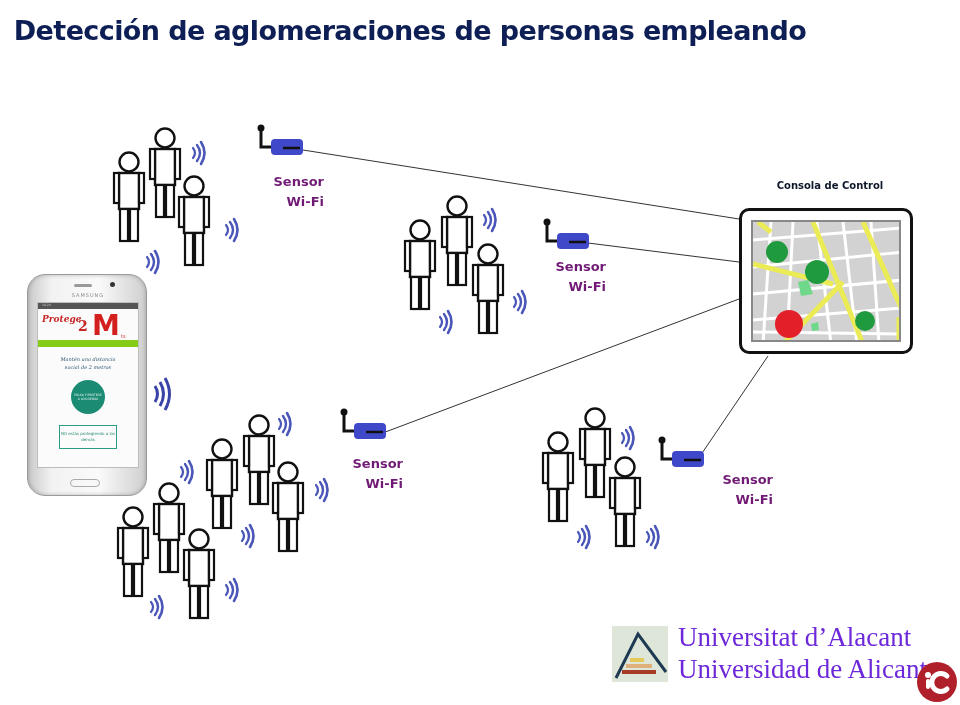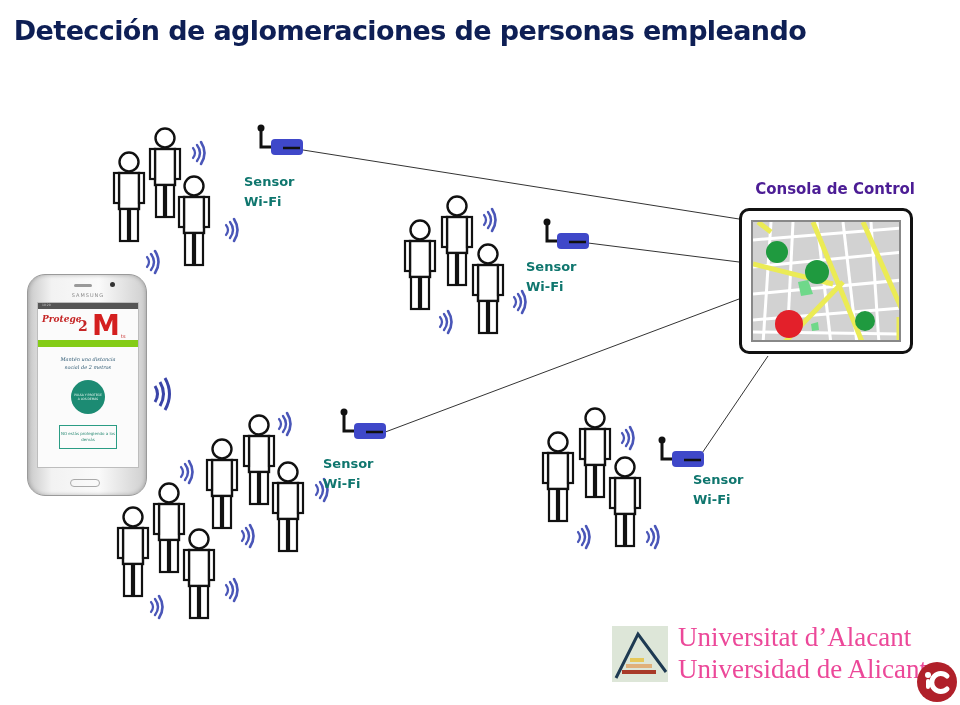--- a/index.html
+++ b/index.html
@@ -11,28 +11,28 @@
     text-align: center; color: #0e1f55;
     font-family: "DejaVu Sans", sans-serif; font-weight: bold;
     font-size: 27px; line-height: 38px; letter-spacing: -0.6px;
   }
 
   svg.links { position: absolute; left: 0; top: 0; width: 960px; height: 705px; }
 
   .sensor { position: absolute; width: 70px; }
   .sensor svg { display: block; }
   .sensor-label {
-    position: absolute; width: 80px; text-align: left;
-    color: #0f766e; font-weight: bold; font-size: 13px; line-height: 20px;
+    position: absolute; width: 80px; text-align: right;
+    color: #701a75; font-weight: bold; font-size: 13px; line-height: 20px;
     font-family: "DejaVu Sans", sans-serif;
   }
 
   .console-title {
-    position: absolute; left: 745px; top: 180px; width: 170px; text-align: right;
-    color: #4c1d95; font-weight: bold; font-size: 15px;
+    position: absolute; left: 745px; top: 180px; width: 170px; text-align: center;
+    color: #0f172a; font-weight: bold; font-size: 10px;
     font-family: "DejaVu Sans", sans-serif;
   }
   .console {
     position: absolute; left: 739px; top: 208px; width: 174px; height: 146px;
     border: 3px solid #111; border-radius: 10px; background: #fff; padding: 9px;
   }
   .console-map {
     width: 150px; height: 122px; border: 2px solid #888; background: #d4d4d4;
     position: relative; overflow: hidden;
   }
@@ -62,21 +62,21 @@
     display: flex; align-items: center; justify-content: center; padding: 3px;
   }
   .app-status {
     margin: 11px auto 0; width: 58px; height: 24px; border: 1px solid #2a9c84;
     font-size: 4px; line-height: 6px; color: #2a8a74; text-align: center; padding-top: 5px;
   }
   .phone-home { position: absolute; left: 42px; top: 204px; width: 30px; height: 8px; border-radius: 4px; border: 1px solid #aaa; }
 
   .logo-ua { position: absolute; left: 612px; top: 626px; width: 56px; height: 56px; }
   .ua-line1, .ua-line2 {
-    position: absolute; left: 678px; font-family: "Liberation Serif", serif; color: #ec4899; font-size: 27px; line-height: 30px;
+    position: absolute; left: 678px; font-family: "Liberation Serif", serif; color: #6d28d9; font-size: 27px; line-height: 30px;
     white-space: nowrap;
   }
   .ua-line1 { top: 622px; }
   .ua-line2 { top: 654px; }
   .badge-ic {
     position: absolute; left: 917px; top: 662px; width: 40px; height: 40px; border-radius: 50%;
     background: #b0202a;
   }
 </style>
 </head>

